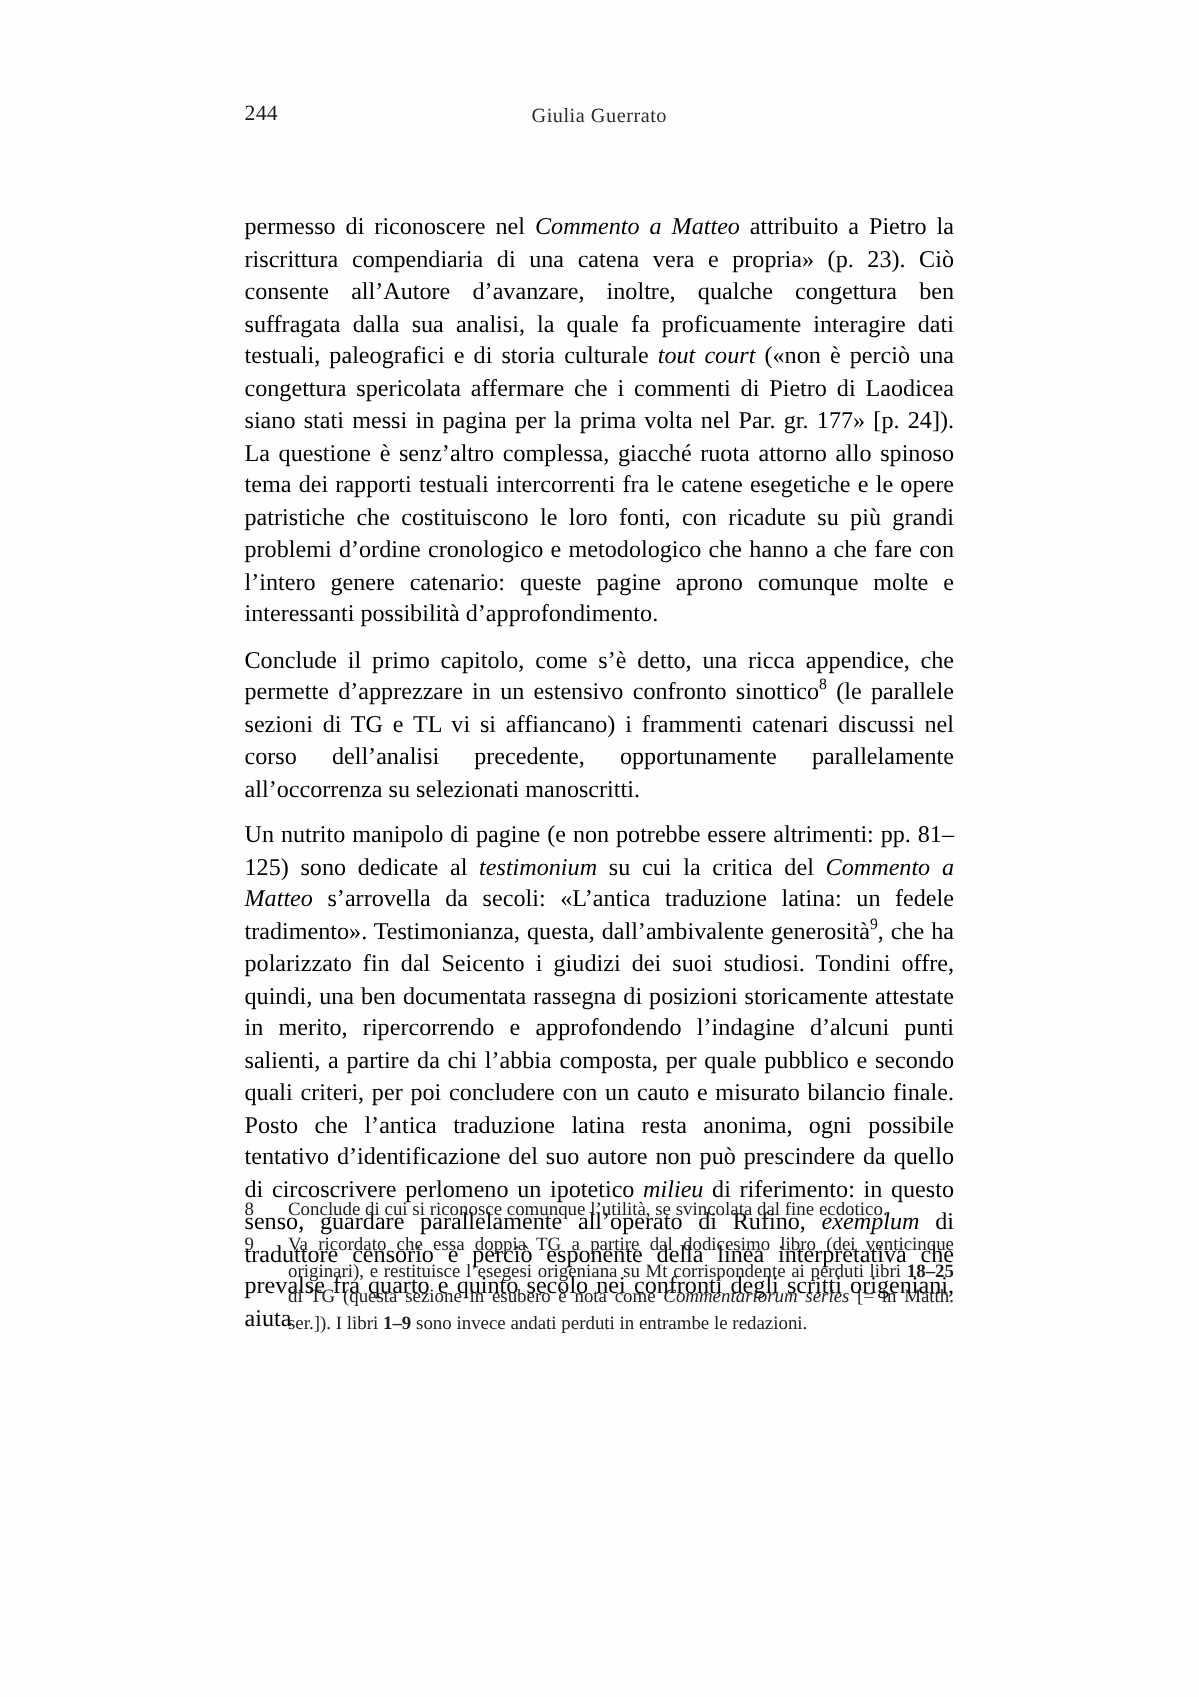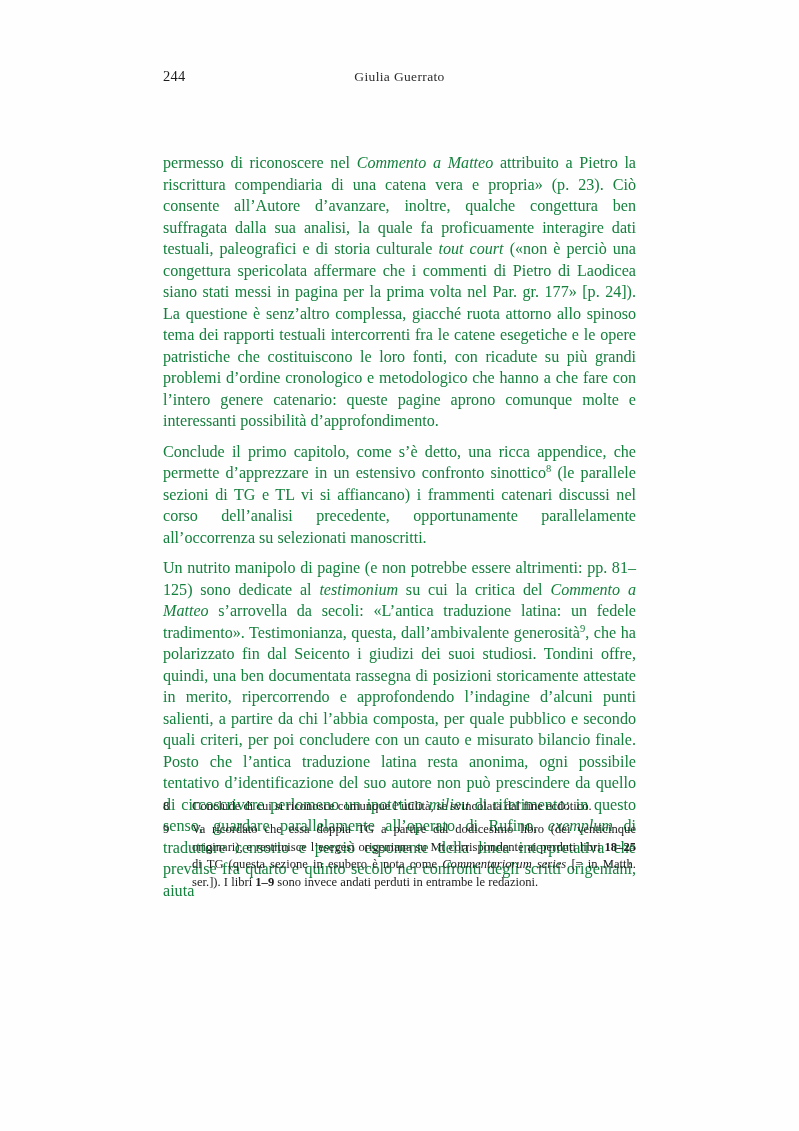--- a/index.html
+++ b/index.html
@@ -50,27 +50,27 @@
   }
 
   
   .textblock {
     position: absolute;
     left: 163px;
     top: 140px;
     width: 473px;
   }
   .para {
-    margin: 12px 0 8px 0;
+    margin: 1px 0 8px 0;
     font-size: 16.1px;
     line-height: 21.5px;
     text-align: justify;
     text-justify: inter-word;
     hyphens: manual;
-    color: #15803d;
+    color: #000000;
     text-indent: 0;
   }
   .para + .para {
     margin-top: 9px;
   }
   .it { font-style: italic; }
   .sup {
     font-size: 10.5px;
     vertical-align: super;
     line-height: 0;

